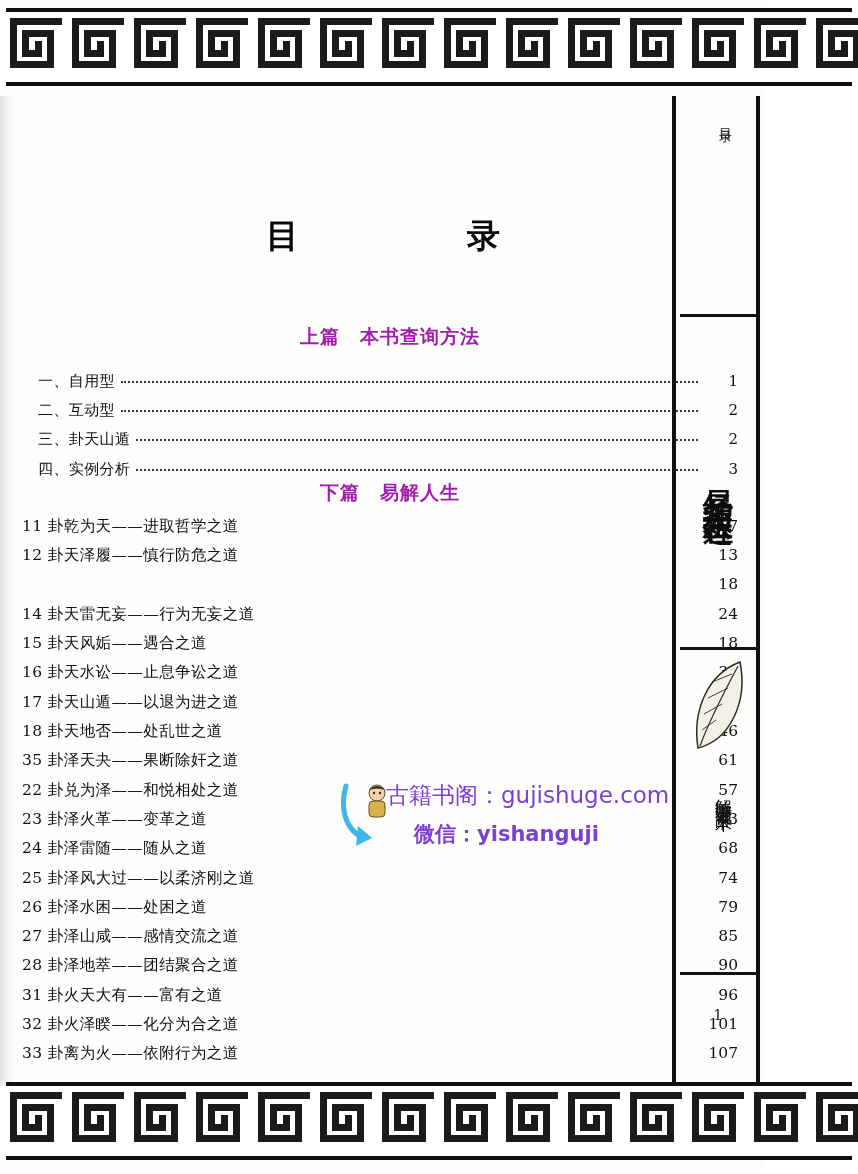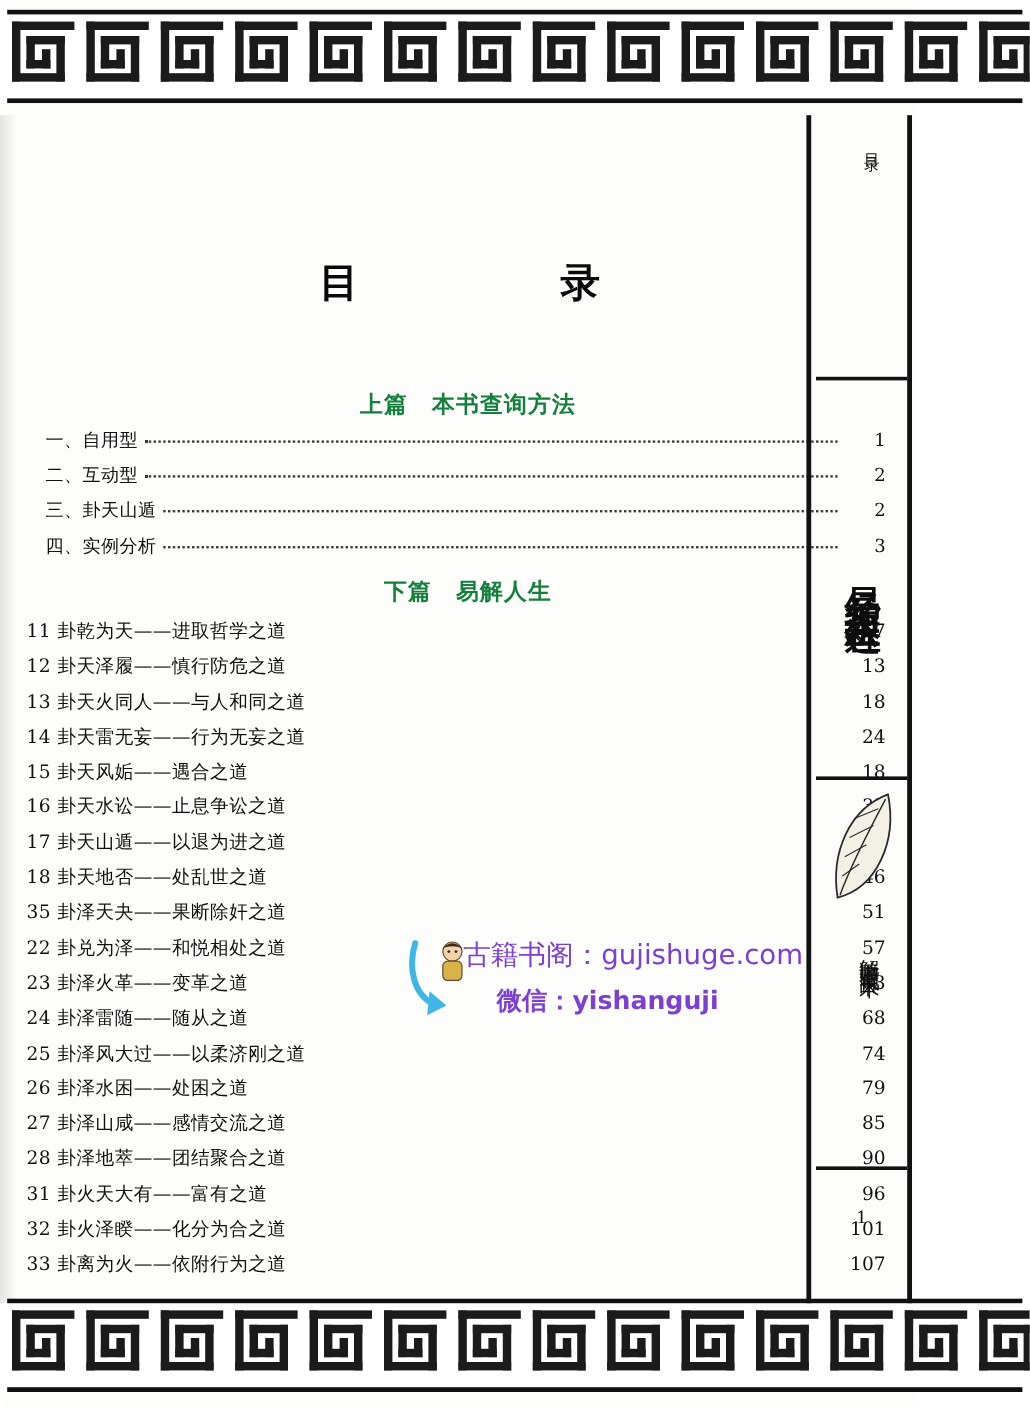--- a/index.html
+++ b/index.html
@@ -191,28 +191,28 @@
     font-weight: bold;
     font-size: 33px;
     letter-spacing: 34px;
     text-indent: 34px;
     color: #0a0a0a;
   }
   .section-head {
     font-family: "DejaVu Serif", "Liberation Serif", serif;
     font-weight: bold;
     font-size: 19px;
-    color: #15803d;
+    color: #a21caf;
     text-align: center;
     letter-spacing: 1px;
   }
   .sec1 { position: absolute; left: 60px; top: 228px; width: 660px; }
   .sec2 { position: absolute; left: 60px; top: 384px; width: 660px; }
 
-  .entries1 { position: absolute; left: 38px; top: 262px; width: 700px; }
+  .entries1 { position: absolute; left: 38px; top: 276px; width: 700px; }
   .entries2 { position: absolute; left: 22px; top: 420px; width: 716px; }
 
   .entry {
     display: flex;
     align-items: baseline;
     font-family: "DejaVu Serif", "Liberation Serif", serif;
     font-size: 15px;
     color: #101010;
     height: 29.2px;
   }
@@ -621,21 +621,20 @@
           <span class="lbl">11 卦乾为天——进取哲学之道</span>
           <span class="dots"></span>
           <span class="pg">7</span>
         </div>
         <div class="entry">
           <span class="lbl">12 卦天泽履——慎行防危之道</span>
           <span class="dots"></span>
           <span class="pg">13</span>
         </div>
         <div class="entry">
-          <span class="lbl">13 卦天火同人——与人和同之道</span>
           <span class="dots"></span>
           <span class="pg">18</span>
         </div>
         <div class="entry">
           <span class="lbl">14 卦天雷无妄——行为无妄之道</span>
           <span class="dots"></span>
           <span class="pg">24</span>
         </div>
         <div class="entry">
           <span class="lbl">15 卦天风姤——遇合之道</span>
@@ -653,21 +652,21 @@
           <span class="pg">40</span>
         </div>
         <div class="entry">
           <span class="lbl">18 卦天地否——处乱世之道</span>
           <span class="dots"></span>
           <span class="pg">46</span>
         </div>
         <div class="entry">
           <span class="lbl">35 卦泽天夬——果断除奸之道</span>
           <span class="dots"></span>
-          <span class="pg">51</span>
+          <span class="pg">61</span>
         </div>
         <div class="entry">
           <span class="lbl">22 卦兑为泽——和悦相处之道</span>
           <span class="dots"></span>
           <span class="pg">57</span>
         </div>
         <div class="entry">
           <span class="lbl">23 卦泽火革——变革之道</span>
           <span class="dots"></span>
           <span class="pg">63</span>

